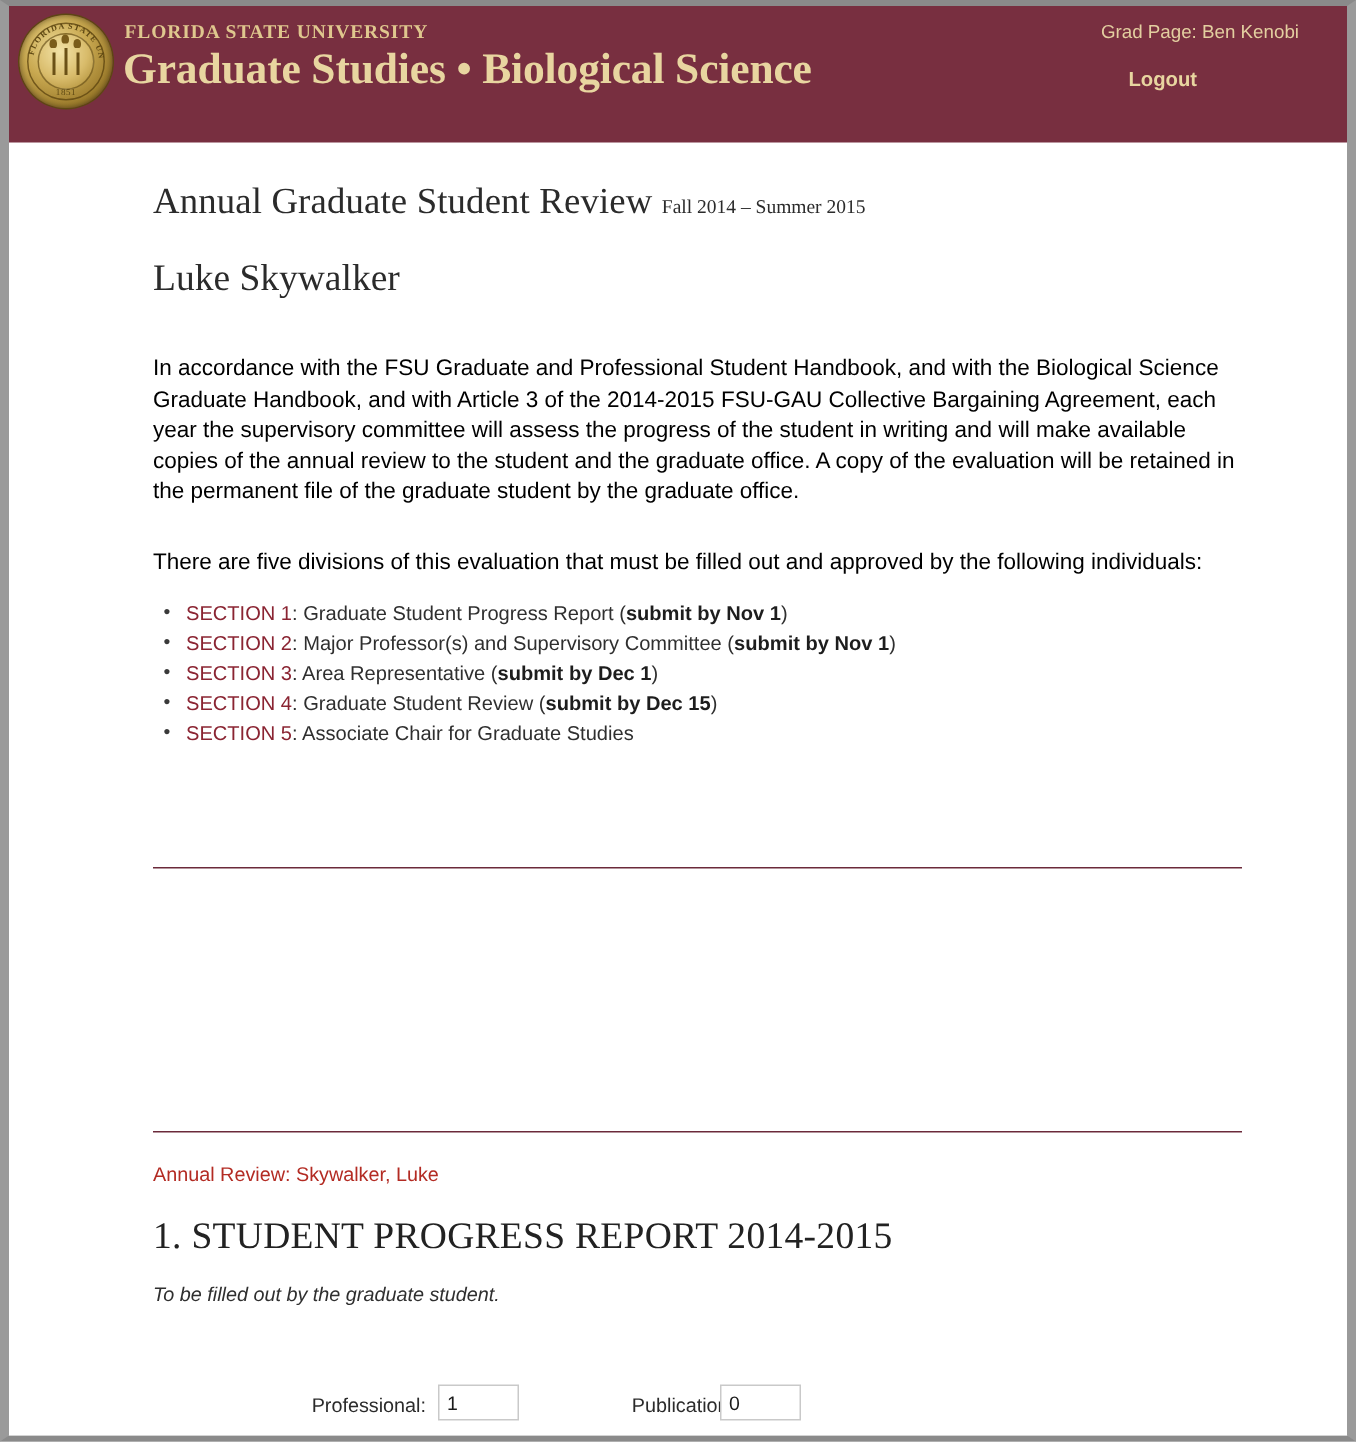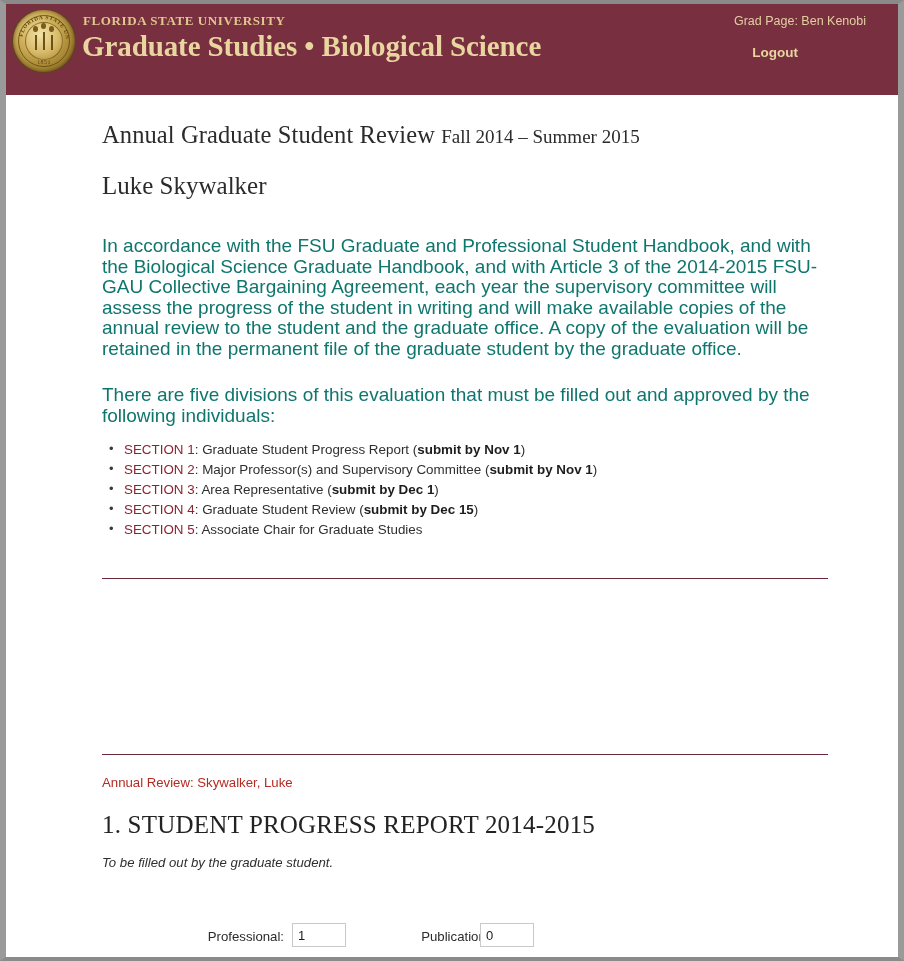--- a/index.html
+++ b/index.html
@@ -182,37 +182,37 @@
   h1.review-title {
     font-family: "Liberation Serif", serif;
     font-size: 24.5px;
     font-weight: normal;
     color: #2b2b2b;
     margin: 0;
     padding-top: 26px;
     letter-spacing: 0.1px;
   }
   h1.review-title .term {
-    font-size: 19px;
+    font-size: 13px;
     color: #2b2b2b;
     letter-spacing: 0;
     margin-top: 36px;
   }
   h2.student-name {
     font-family: "Liberation Serif", serif;
     font-size: 25px;
     font-weight: normal;
     color: #2b2b2b;
     margin: 23px 0 0 0;
   }
 
   p.body-text {
-    font-size: 19px;
+    font-size: 15px;
     line-height: 20.5px;
-    color: #0f766e;
+    color: #000000;
     margin: 36px 0 0 0;
     width: 722px;
   }
   p.body-text.second { margin-top: 26px; }
 
   ul.sections {
     list-style: none;
     margin: 14px 0 0 0;
     padding: 0;
   }

